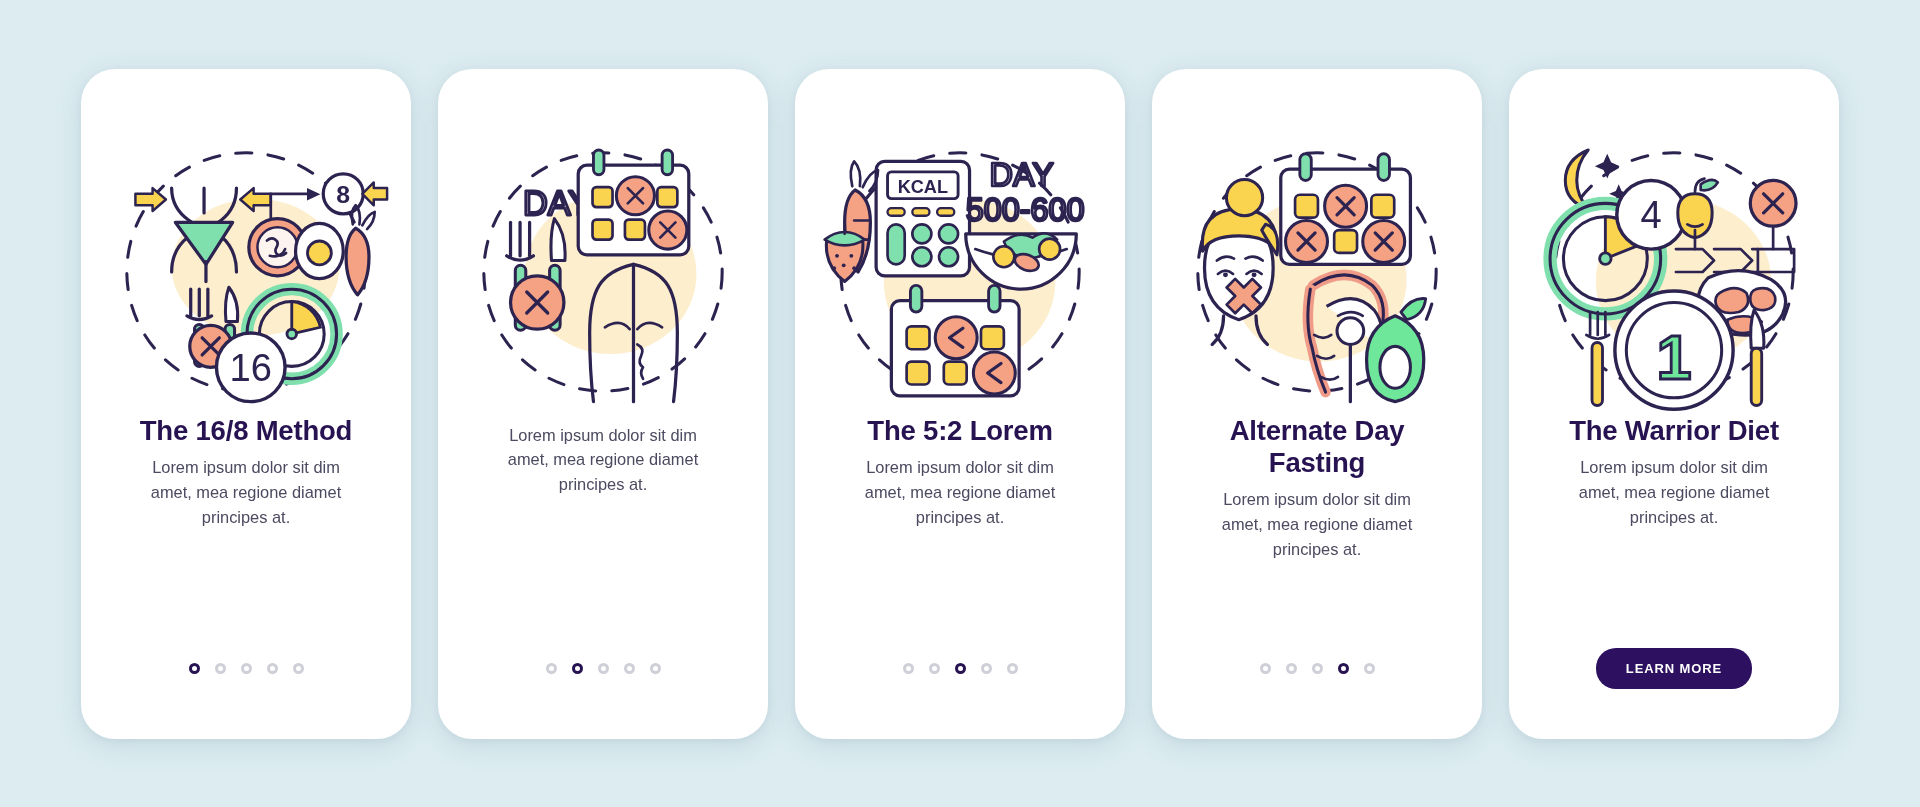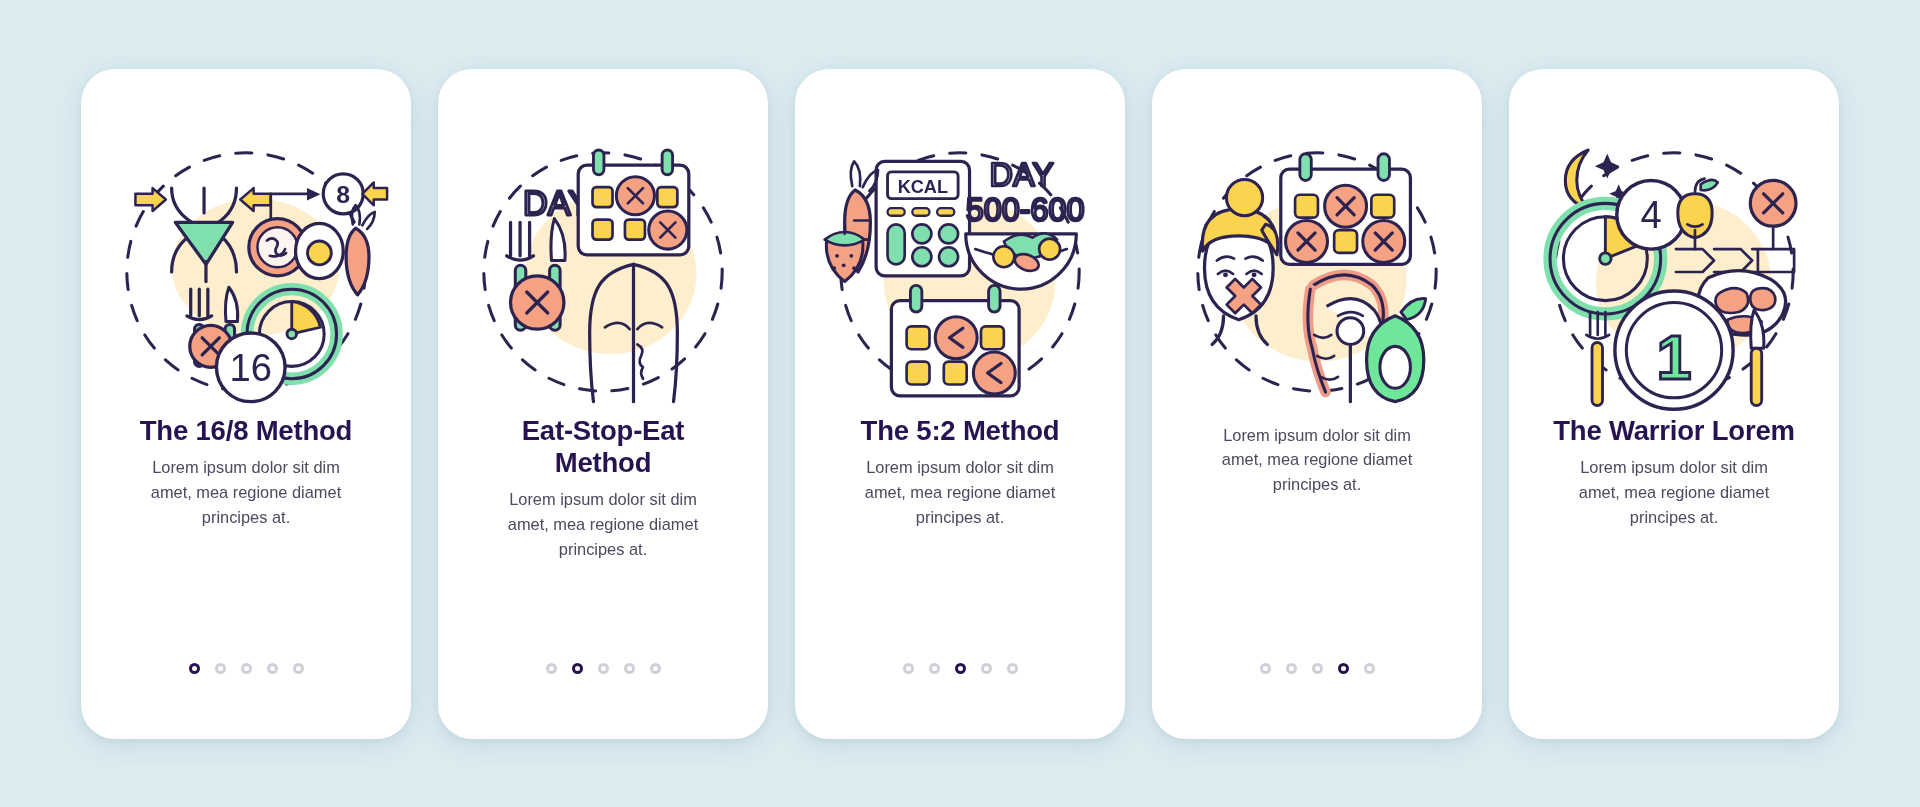--- a/index.html
+++ b/index.html
@@ -238,21 +238,20 @@
         <path class="olt" d="M210 98 L226 114 M226 98 L210 114"></path>
 
         <path class="ol" d="M182 142 q-26 6 -36 22 q-10 16 -10 50 q0 40 4 72"></path>
         <path class="ol" d="M182 142 q26 6 36 22 q10 16 10 50 q0 40 -4 72"></path>
         <line class="ol" x1="182" y1="142" x2="182" y2="286"></line>
         <path class="olt" d="M152 208 q16 -10 26 2"></path>
         <path class="olt" d="M212 208 q-16 -10 -26 2"></path>
         <path class="olt" d="M186 226 q8 4 4 12 q-4 8 2 12 q-4 6 0 12"></path>
       </svg>
     </div>
-    <div class="card-title">Eat-Stop-Eat Method</div>
     <div class="card-body">Lorem ipsum dolor sit dim amet, mea regione diamet principes at.</div>
     <div class="card-footer">
       <div class="dots">
         <span class="dot"></span>
         <span class="dot active"></span>
         <span class="dot"></span>
         <span class="dot"></span>
         <span class="dot"></span>
       </div>
     </div>
@@ -309,21 +308,21 @@
         <rect x="94" y="207" width="24" height="24" rx="5" fill="#fbd44f" stroke="#2d2350" stroke-width="2.8"></rect>
         <rect x="94" y="244" width="24" height="24" rx="5" fill="#fbd44f" stroke="#2d2350" stroke-width="2.8"></rect>
         <rect x="133" y="244" width="24" height="24" rx="5" fill="#fbd44f" stroke="#2d2350" stroke-width="2.8"></rect>
         <rect x="172" y="207" width="24" height="24" rx="5" fill="#fbd44f" stroke="#2d2350" stroke-width="2.8"></rect>
         <circle cx="146" cy="219" r="22" fill="#f5a183" stroke="#2d2350" stroke-width="3.2"></circle>
         <path class="ol" d="M153 209 L139 219 L153 229"></path>
         <circle cx="186" cy="256" r="22" fill="#f5a183" stroke="#2d2350" stroke-width="3.2"></circle>
         <path class="ol" d="M193 246 L179 256 L193 266"></path>
       </svg>
     </div>
-    <div class="card-title">The 5:2 Method</div>
+    <div class="card-title">The 5:2 Lorem</div>
     <div class="card-body">Lorem ipsum dolor sit dim amet, mea regione diamet principes at.</div>
     <div class="card-footer">
       <div class="dots">
         <span class="dot"></span>
         <span class="dot"></span>
         <span class="dot active"></span>
         <span class="dot"></span>
         <span class="dot"></span>
       </div>
     </div>
@@ -377,20 +376,21 @@
         <line class="ol" x1="185" y1="226" x2="185" y2="286"></line>
         <path class="olt" d="M147 216 q10 6 18 0"></path>
         <path class="olt" d="M150 238 q10 6 18 0"></path>
         <path class="olt" d="M154 260 q10 6 18 0"></path>
 
         <path d="M232 196 q30 12 30 46 q0 38 -30 44 q-30 -6 -30 -44 q0 -34 30 -46 Z" fill="#6ee79a" stroke="#2d2350" stroke-width="3.4" stroke-linejoin="round"></path>
         <ellipse cx="232" cy="250" rx="16" ry="22" fill="#ffffff" stroke="#2d2350" stroke-width="3.2"></ellipse>
         <path d="M238 192 q12 -16 26 -14 q-2 18 -20 22 Z" fill="#6ee79a" stroke="#2d2350" stroke-width="3" stroke-linejoin="round"></path>
       </svg>
     </div>
+    <div class="card-title">Alternate Day Fasting</div>
     <div class="card-body">Lorem ipsum dolor sit dim amet, mea regione diamet principes at.</div>
     <div class="card-footer">
       <div class="dots">
         <span class="dot"></span>
         <span class="dot"></span>
         <span class="dot"></span>
         <span class="dot active"></span>
         <span class="dot"></span>
       </div>
     </div>
@@ -443,17 +443,20 @@
         <line class="olt" x1="62" y1="192" x2="62" y2="216"></line>
         <line class="olt" x1="70" y1="192" x2="70" y2="216"></line>
         <line class="olt" x1="78" y1="192" x2="78" y2="216"></line>
         <path class="olt" d="M58 216 q12 8 24 0"></path>
         <rect x="64" y="224" width="11" height="66" rx="5.5" fill="#fbd44f" stroke="#2d2350" stroke-width="3"></rect>
 
         <path d="M234 190 q12 16 10 40 l-13 0 q-2 -26 3 -40 Z" fill="#ffffff" stroke="#2d2350" stroke-width="3.2" stroke-linejoin="round"></path>
         <rect x="231" y="230" width="11" height="60" rx="5.5" fill="#fbd44f" stroke="#2d2350" stroke-width="3"></rect>
       </svg>
     </div>
-    <div class="card-title">The Warrior Lorem</div>
+    <div class="card-title">The Warrior Diet</div>
     <div class="card-body">Lorem ipsum dolor sit dim amet, mea regione diamet principes at.</div>
+    <div class="card-footer">
+      <button class="learn-more-btn">LEARN MORE</button>
+    </div>
   </div>
 
 </div>
 
 </body></html>

